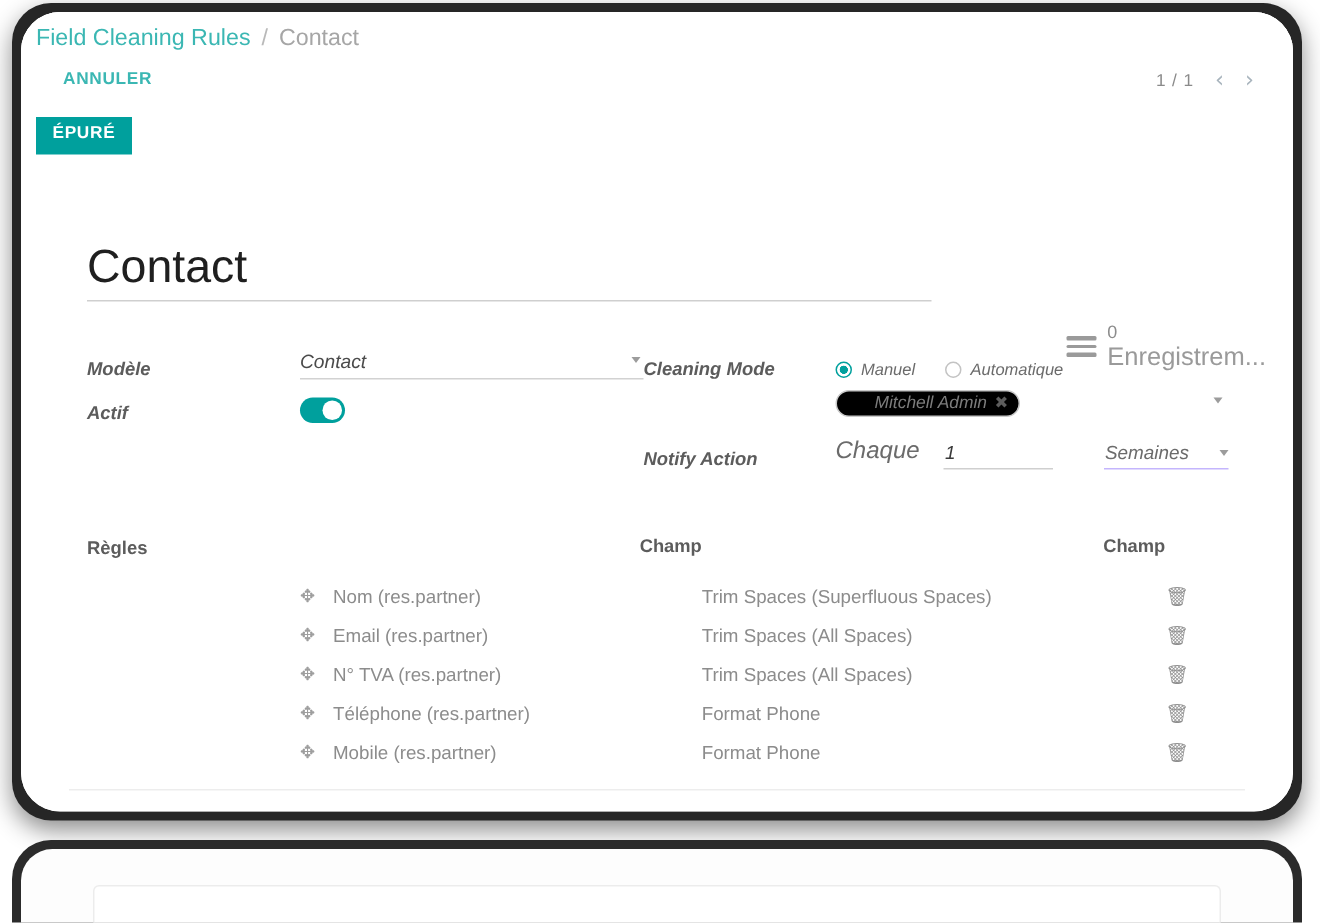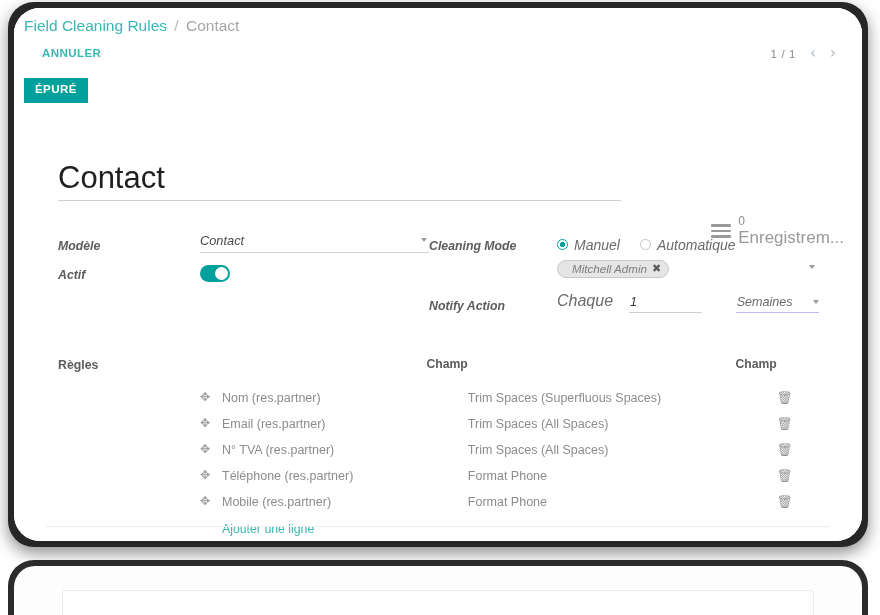--- a/index.html
+++ b/index.html
@@ -322,39 +322,39 @@
     box-sizing: border-box;
     margin-right: 6px;
     background: #fff;
   }
   .radio-item.on .radio-dot {
     border-color: #00a09d;
     background:
       radial-gradient(circle, #00a09d 0 2.6px, #ffffff 2.9px 100%);
   }
   .radio-label {
-    font-size: 14px;
+    font-size: 11px;
     color: #6b6b6b;
   }
 
   
   .tagfield {
     position: relative;
     padding-right: 20px;
     min-height: 20px;
   }
   .tag {
     display: inline-flex;
     align-items: center;
     border: 1px solid #c8c8c8;
     border-radius: 11px;
-    padding: 1px 7px 2px 14px;
+    padding: 1px 7px 2px 25px;
     font-size: 11.6px;
     color: #7c7c7c;
-    background: #e5e5e5;
+    background: #000000;
     cursor: pointer;
   }
   .tag-x {
     margin-left: 5px;
     font-size: 11px;
     font-weight: bold;
     color: #5d5d5d;
     cursor: pointer;
     font-family: "DejaVu Sans", sans-serif;
   }
@@ -614,21 +614,20 @@
                   <tr>
                     <td class="td-champ"><span class="drag">✥</span><span>Mobile (res.partner)</span></td>
                     <td><span>Format Phone</span></td>
                     <td class="td-del"><span class="trash">🗑</span></td>
                   </tr>
                 </tbody>
             </table>
           </div>
           <div style="display:flex">
             <div style="width:142px"></div>
-            <span class="add-line">Ajouter une ligne</span>
           </div>
 
           <div class="sheet-sep"></div>
         </div>
 
       </div>
     </div>
   </div>
 
   <div class="device-2">

